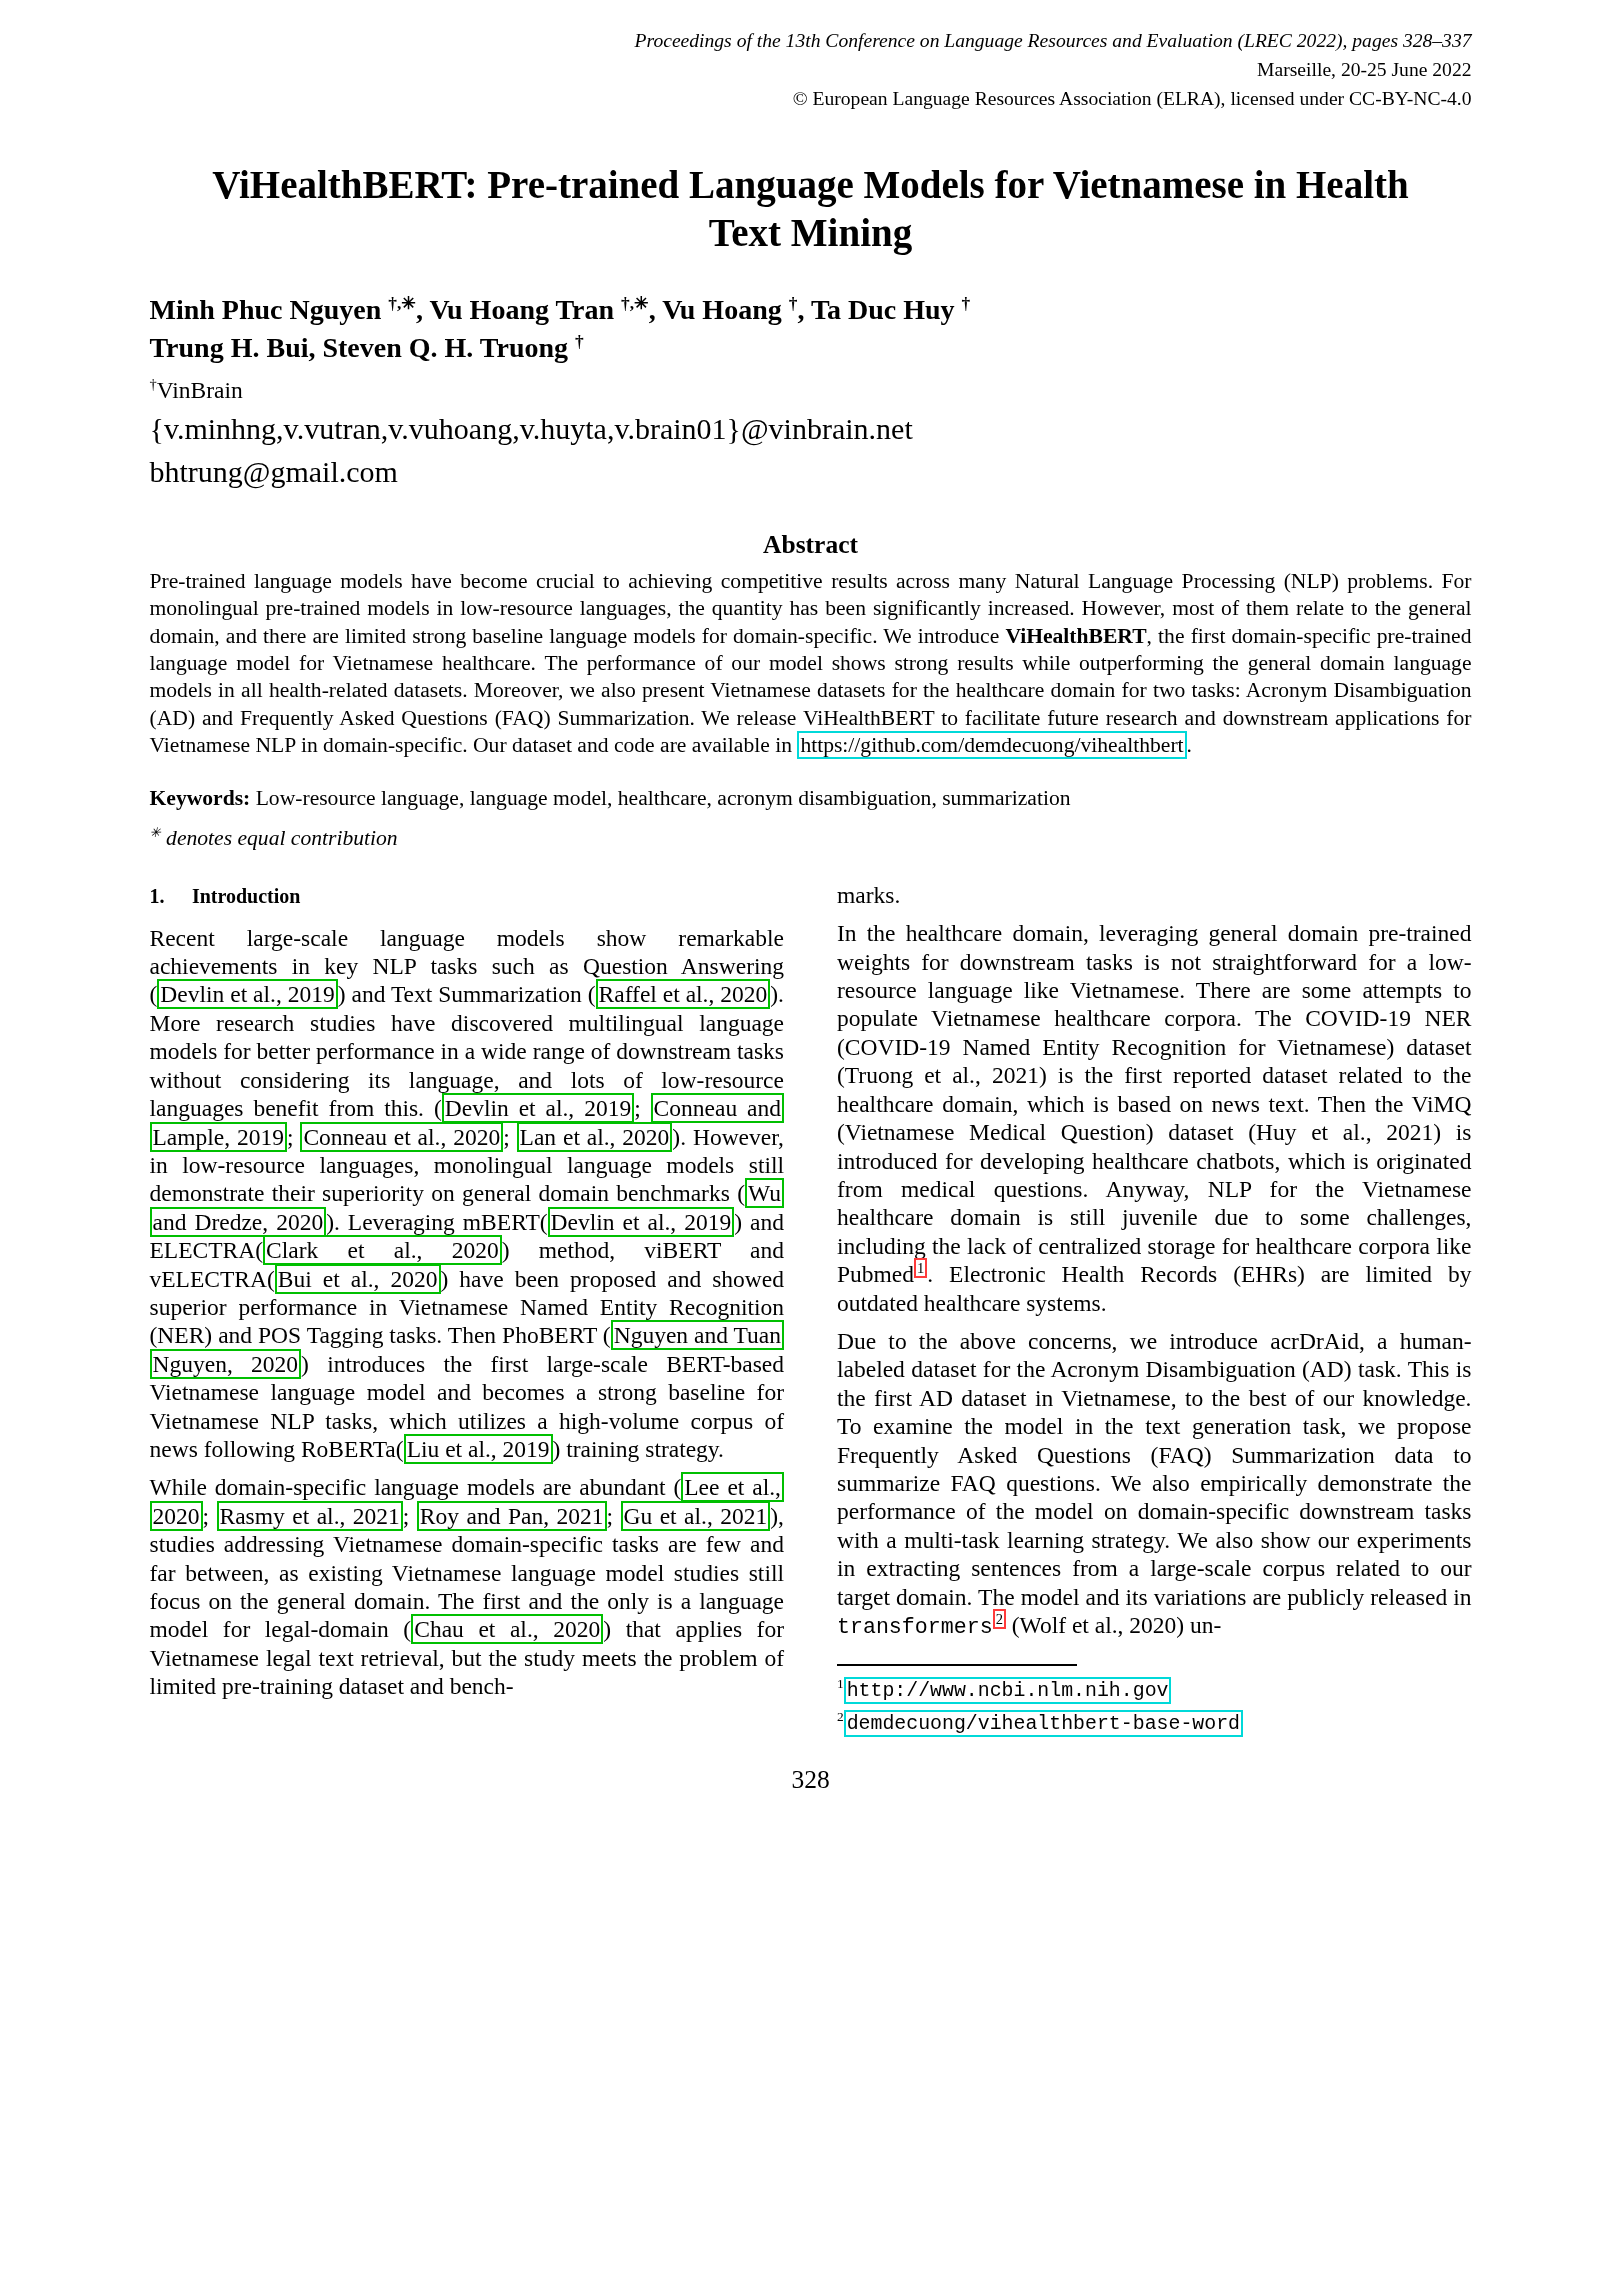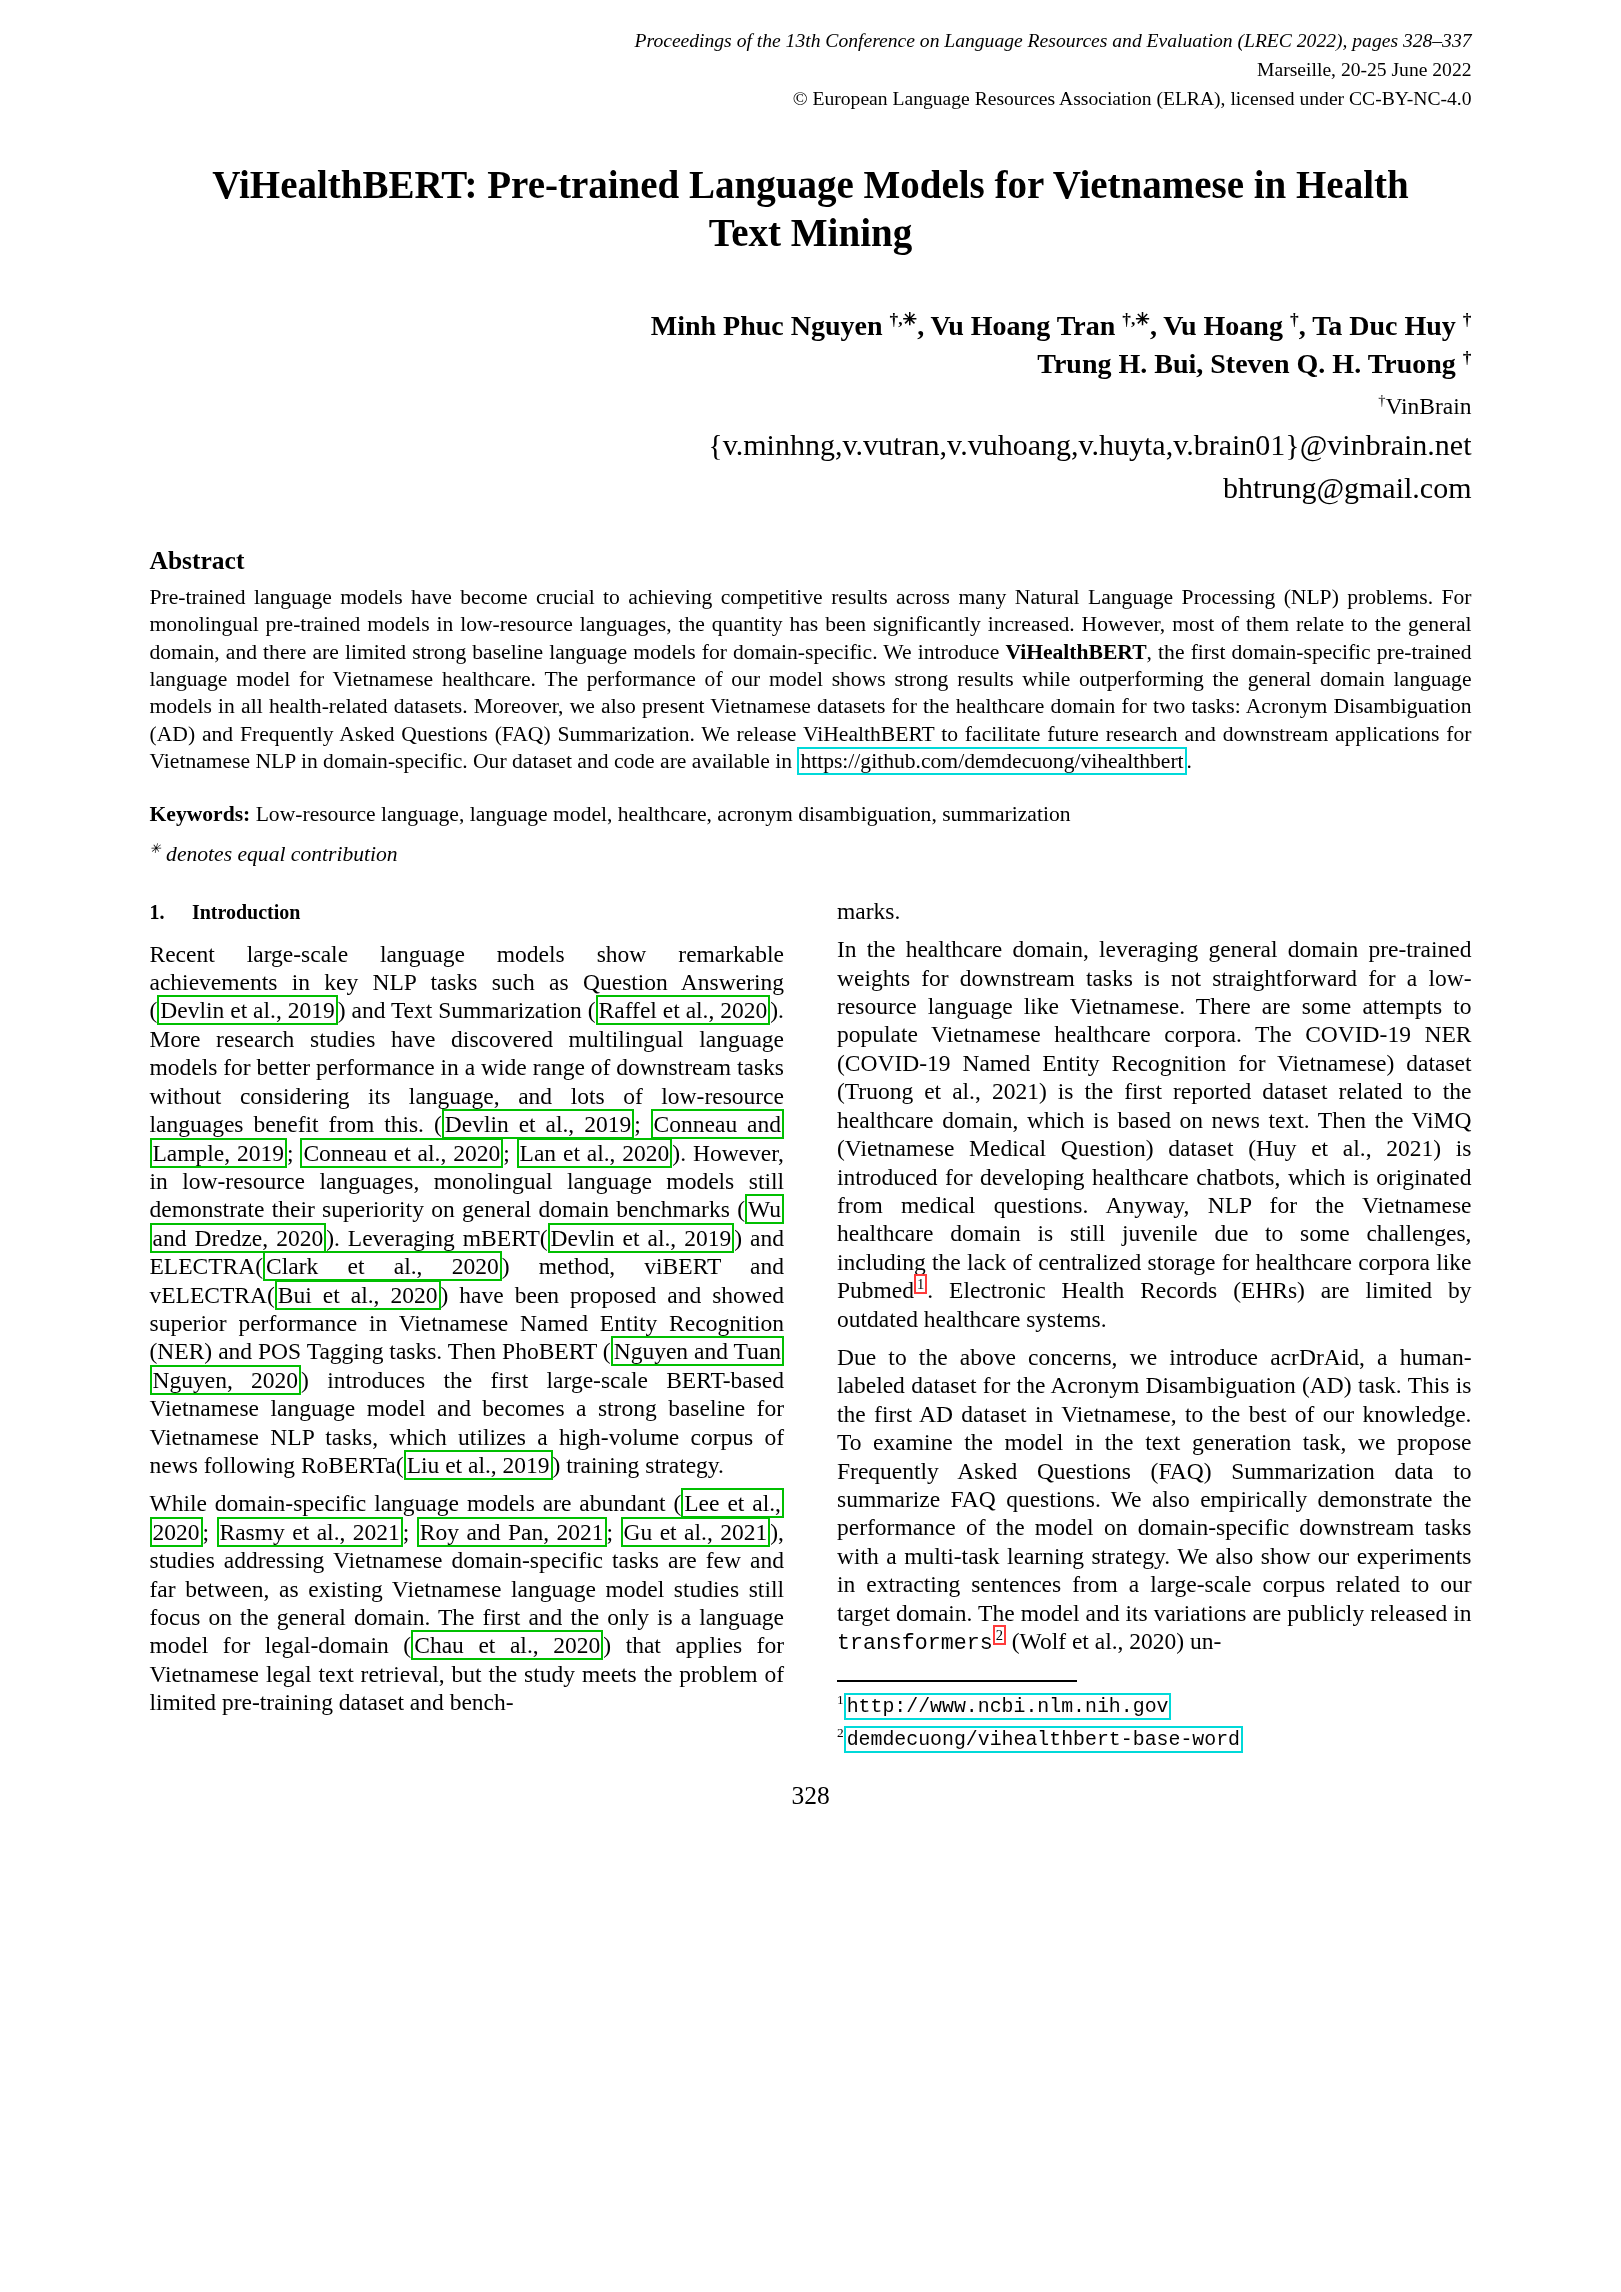--- a/index.html
+++ b/index.html
@@ -9,26 +9,26 @@
     font-family: "Liberation Serif", "DejaVu Serif", serif; color: #000;
     position: relative;
   }
   .proc-header { text-align: right; font-size: 19.6px; line-height: 1.5; }
   .proc-line.italic { font-style: italic; }
 
   .title {
     text-align: center; font-size: 39px; font-weight: bold;
     line-height: 1.25; margin: 47px auto 0; max-width: 1225px;
   }
-  .authors { text-align: right; margin-top: 49px; }
+  .authors { text-align: left; margin-top: 33px; }
   .author-line { font-size: 28px; font-weight: bold; line-height: 1.35; }
   .affiliation { font-size: 23.5px; margin-top: 7.8px; line-height: 1.3; }
   .email { font-size: 30px; margin-top: 3.9px; line-height: 1.3; }
 
-  .abstract-heading { text-align: left; font-size: 25.5px; font-weight: bold; margin: 39px 0 7.8px; }
+  .abstract-heading { text-align: center; font-size: 25.5px; font-weight: bold; margin: 39px 0 7.8px; }
   .abstract-body { font-size: 21.6px; line-height: 1.27; margin: 0; text-align: justify; }
 
   .keywords { margin-top: 25.5px; font-size: 21.6px; line-height: 1.27; }
   .kw-line { margin: 0; }
   .kw-note { margin: 12px 0 0; font-style: italic; }
 
   .columns { display: flex; gap: 53px; margin-top: 29px; }
   .col { width: 654px; }
 
   .section-heading { text-align: left; font-size: 20px; font-weight: bold; margin: 3.9px 0 15.7px; }

